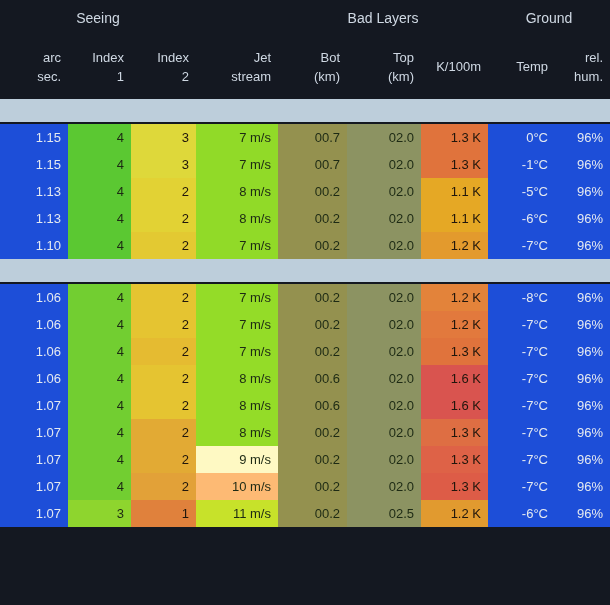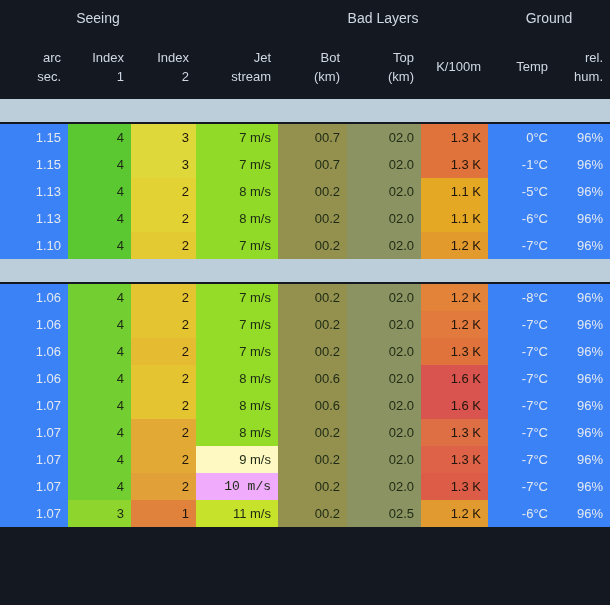--- a/index.html
+++ b/index.html
@@ -76,21 +76,21 @@
   
   tr.drow td {
     height: 27px;
     font-size: 13px;
     text-align: right;
     vertical-align: middle;
     padding-right: 7px !important;
     white-space: nowrap;
   }
   td.dark {
-    background: #3b82f6;
+    background: #1d4ed8;
     color: #e4e9f0;
   }
   td.chip {
     color: #1d2a14;
     border-top: 1px solid rgba(20,24,33,.55);
     border-bottom: 1px solid rgba(20,24,33,.55);
     border-left: 1px solid rgba(20,24,33,.55);
     border-right: 1px solid rgba(20,24,33,.55);
     box-sizing: border-box;
   }
@@ -272,21 +272,21 @@
         <td class="chip" style="background: rgb(148, 145, 79);">00.2</td>
         <td class="chip" style="background: rgb(140, 147, 98);">02.0</td>
         <td class="chip dk" style="background: rgb(222, 98, 71);">1.3 K</td>
         <td class="dark">-7°C</td>
         <td class="dark">96%</td>
       </tr>
       <tr class="drow">
         <td class="dark">1.07</td>
         <td class="chip" style="background: rgb(114, 206, 49);">4</td>
         <td class="chip dk" style="background: rgb(226, 161, 56);">2</td>
-        <td class="chip" style="background: #f0abfc; font-family: Liberation Mono, monospace;">10 m/s</td>
+        <td class="chip" style="background: #fdba74;">10 m/s</td>
         <td class="chip" style="background: rgb(148, 145, 79);">00.2</td>
         <td class="chip" style="background: rgb(140, 147, 98);">02.0</td>
         <td class="chip dk" style="background: rgb(221, 92, 71);">1.3 K</td>
         <td class="dark">-7°C</td>
         <td class="dark">96%</td>
       </tr>
       <tr class="drow">
         <td class="dark">1.07</td>
         <td class="chip" style="background: rgb(142, 213, 46);">3</td>
         <td class="chip dk" style="background: rgb(224, 129, 60);">1</td>

